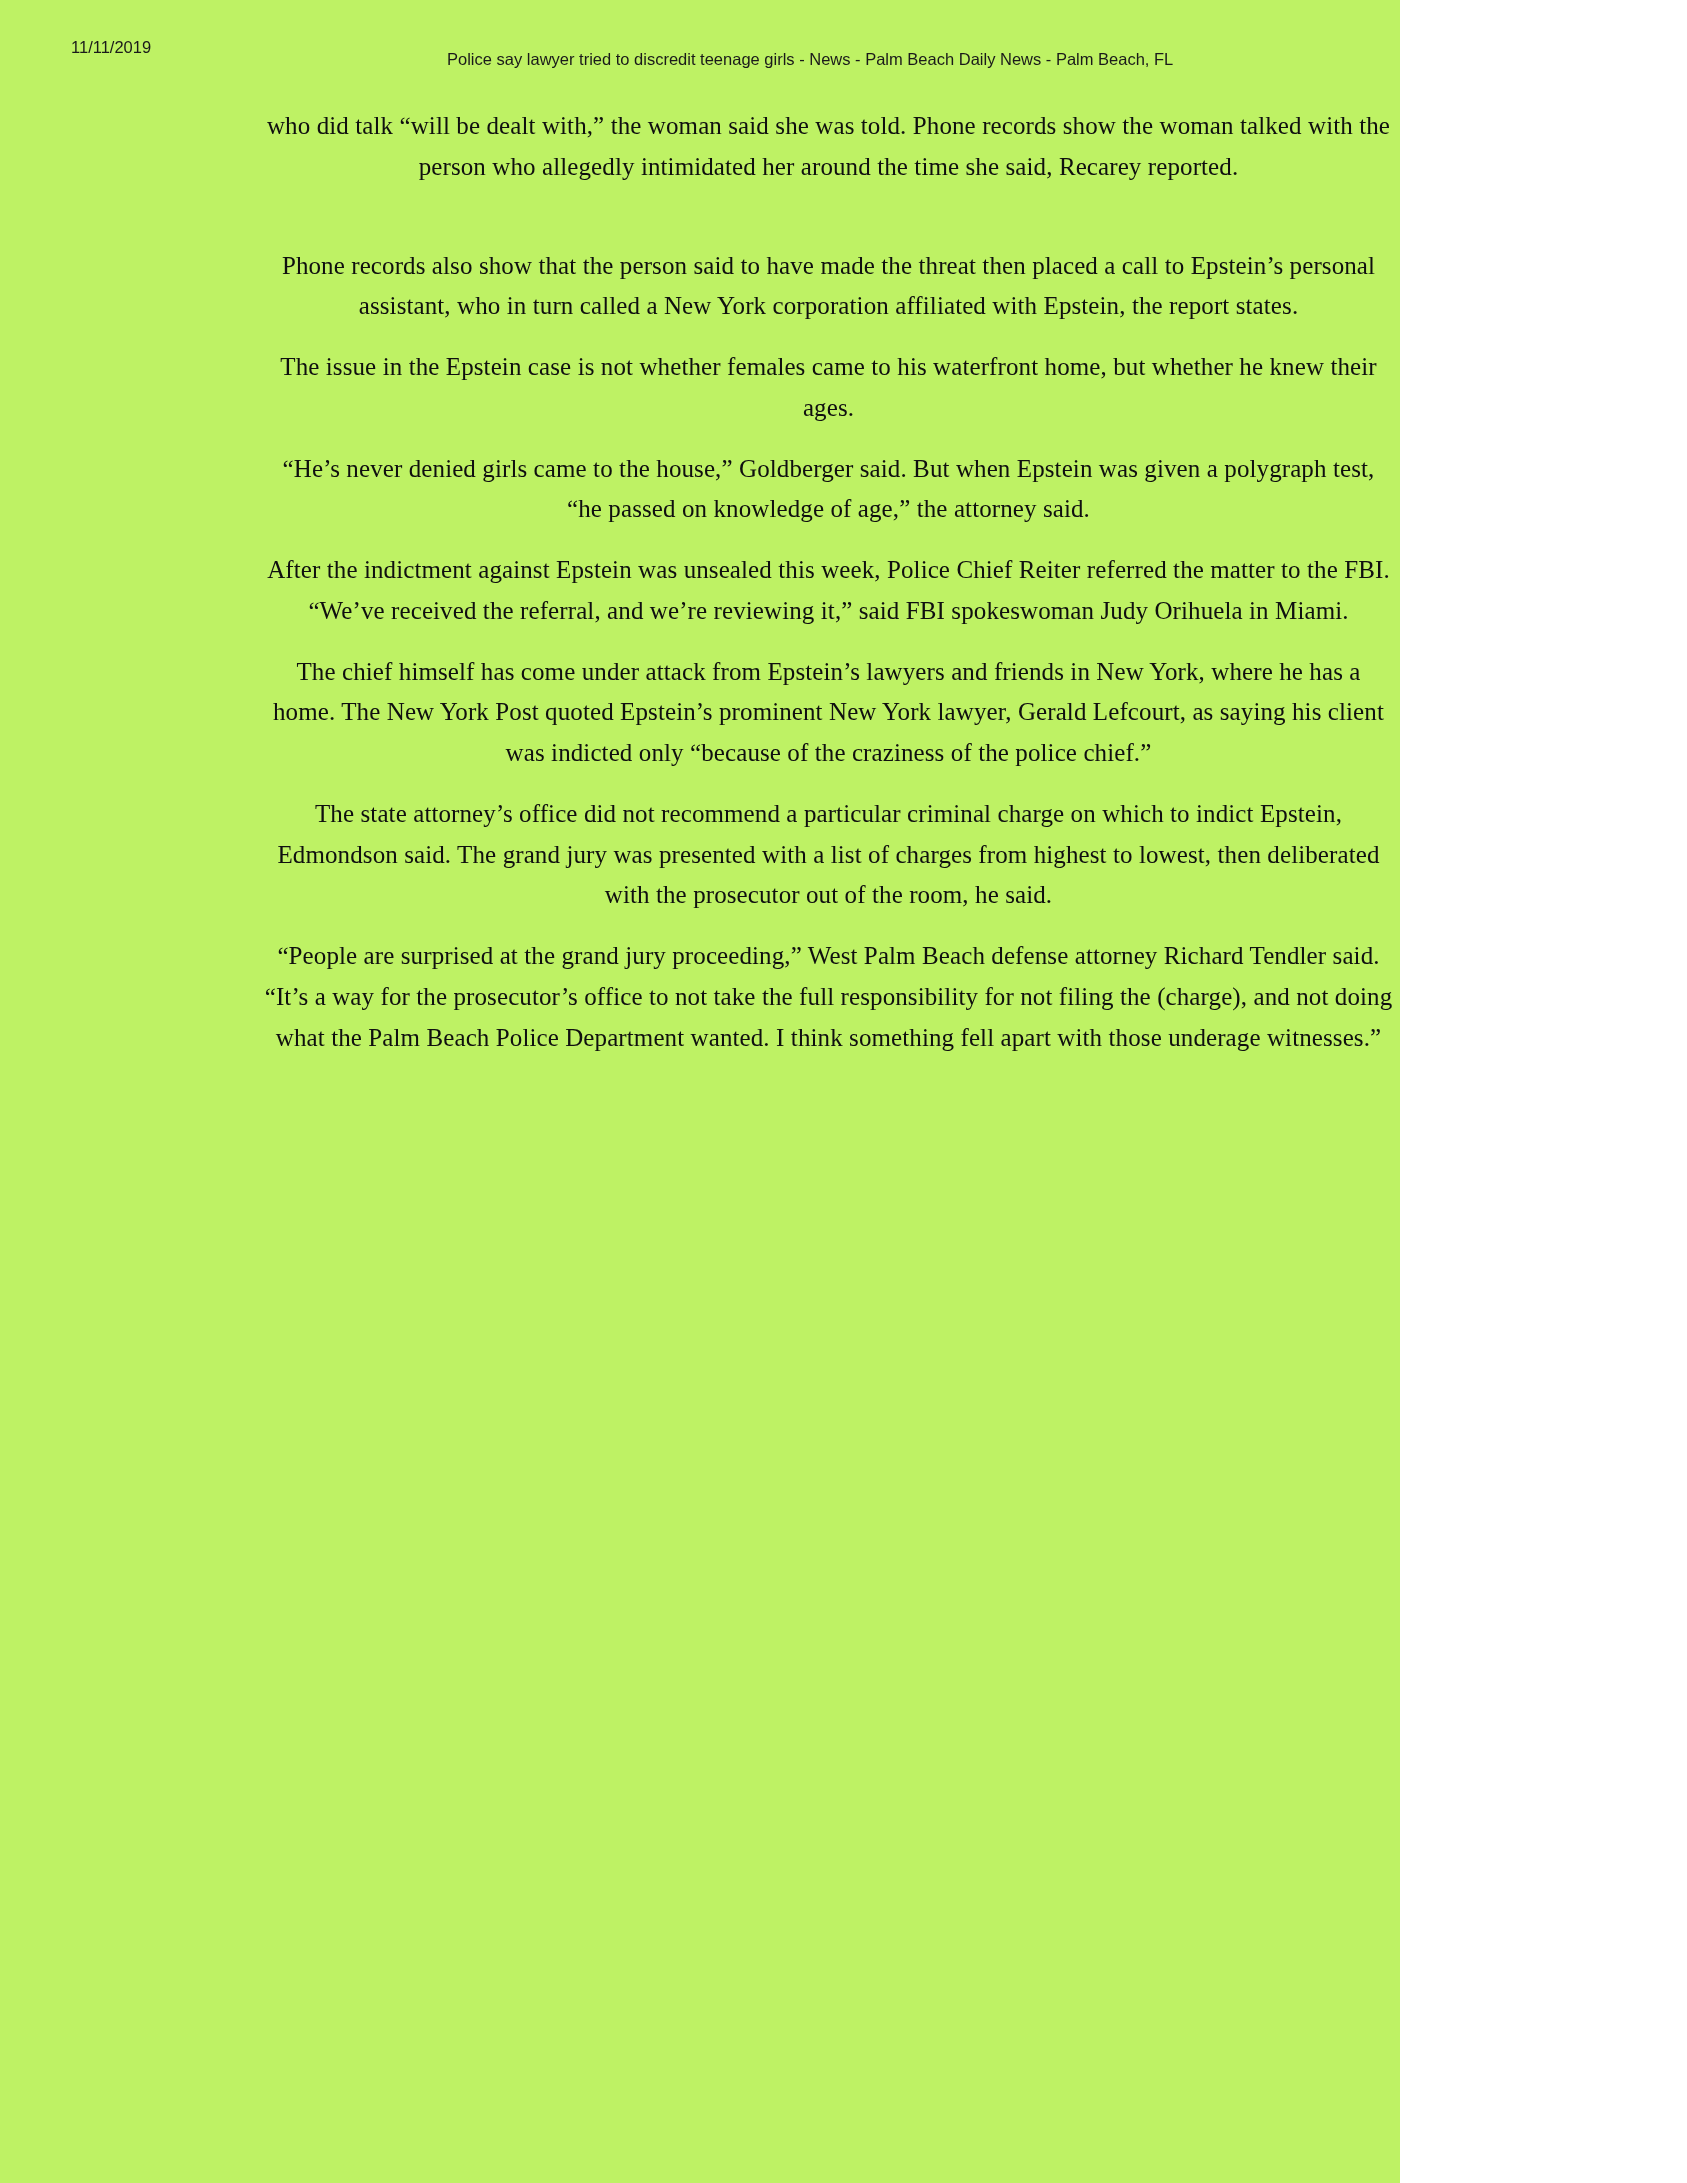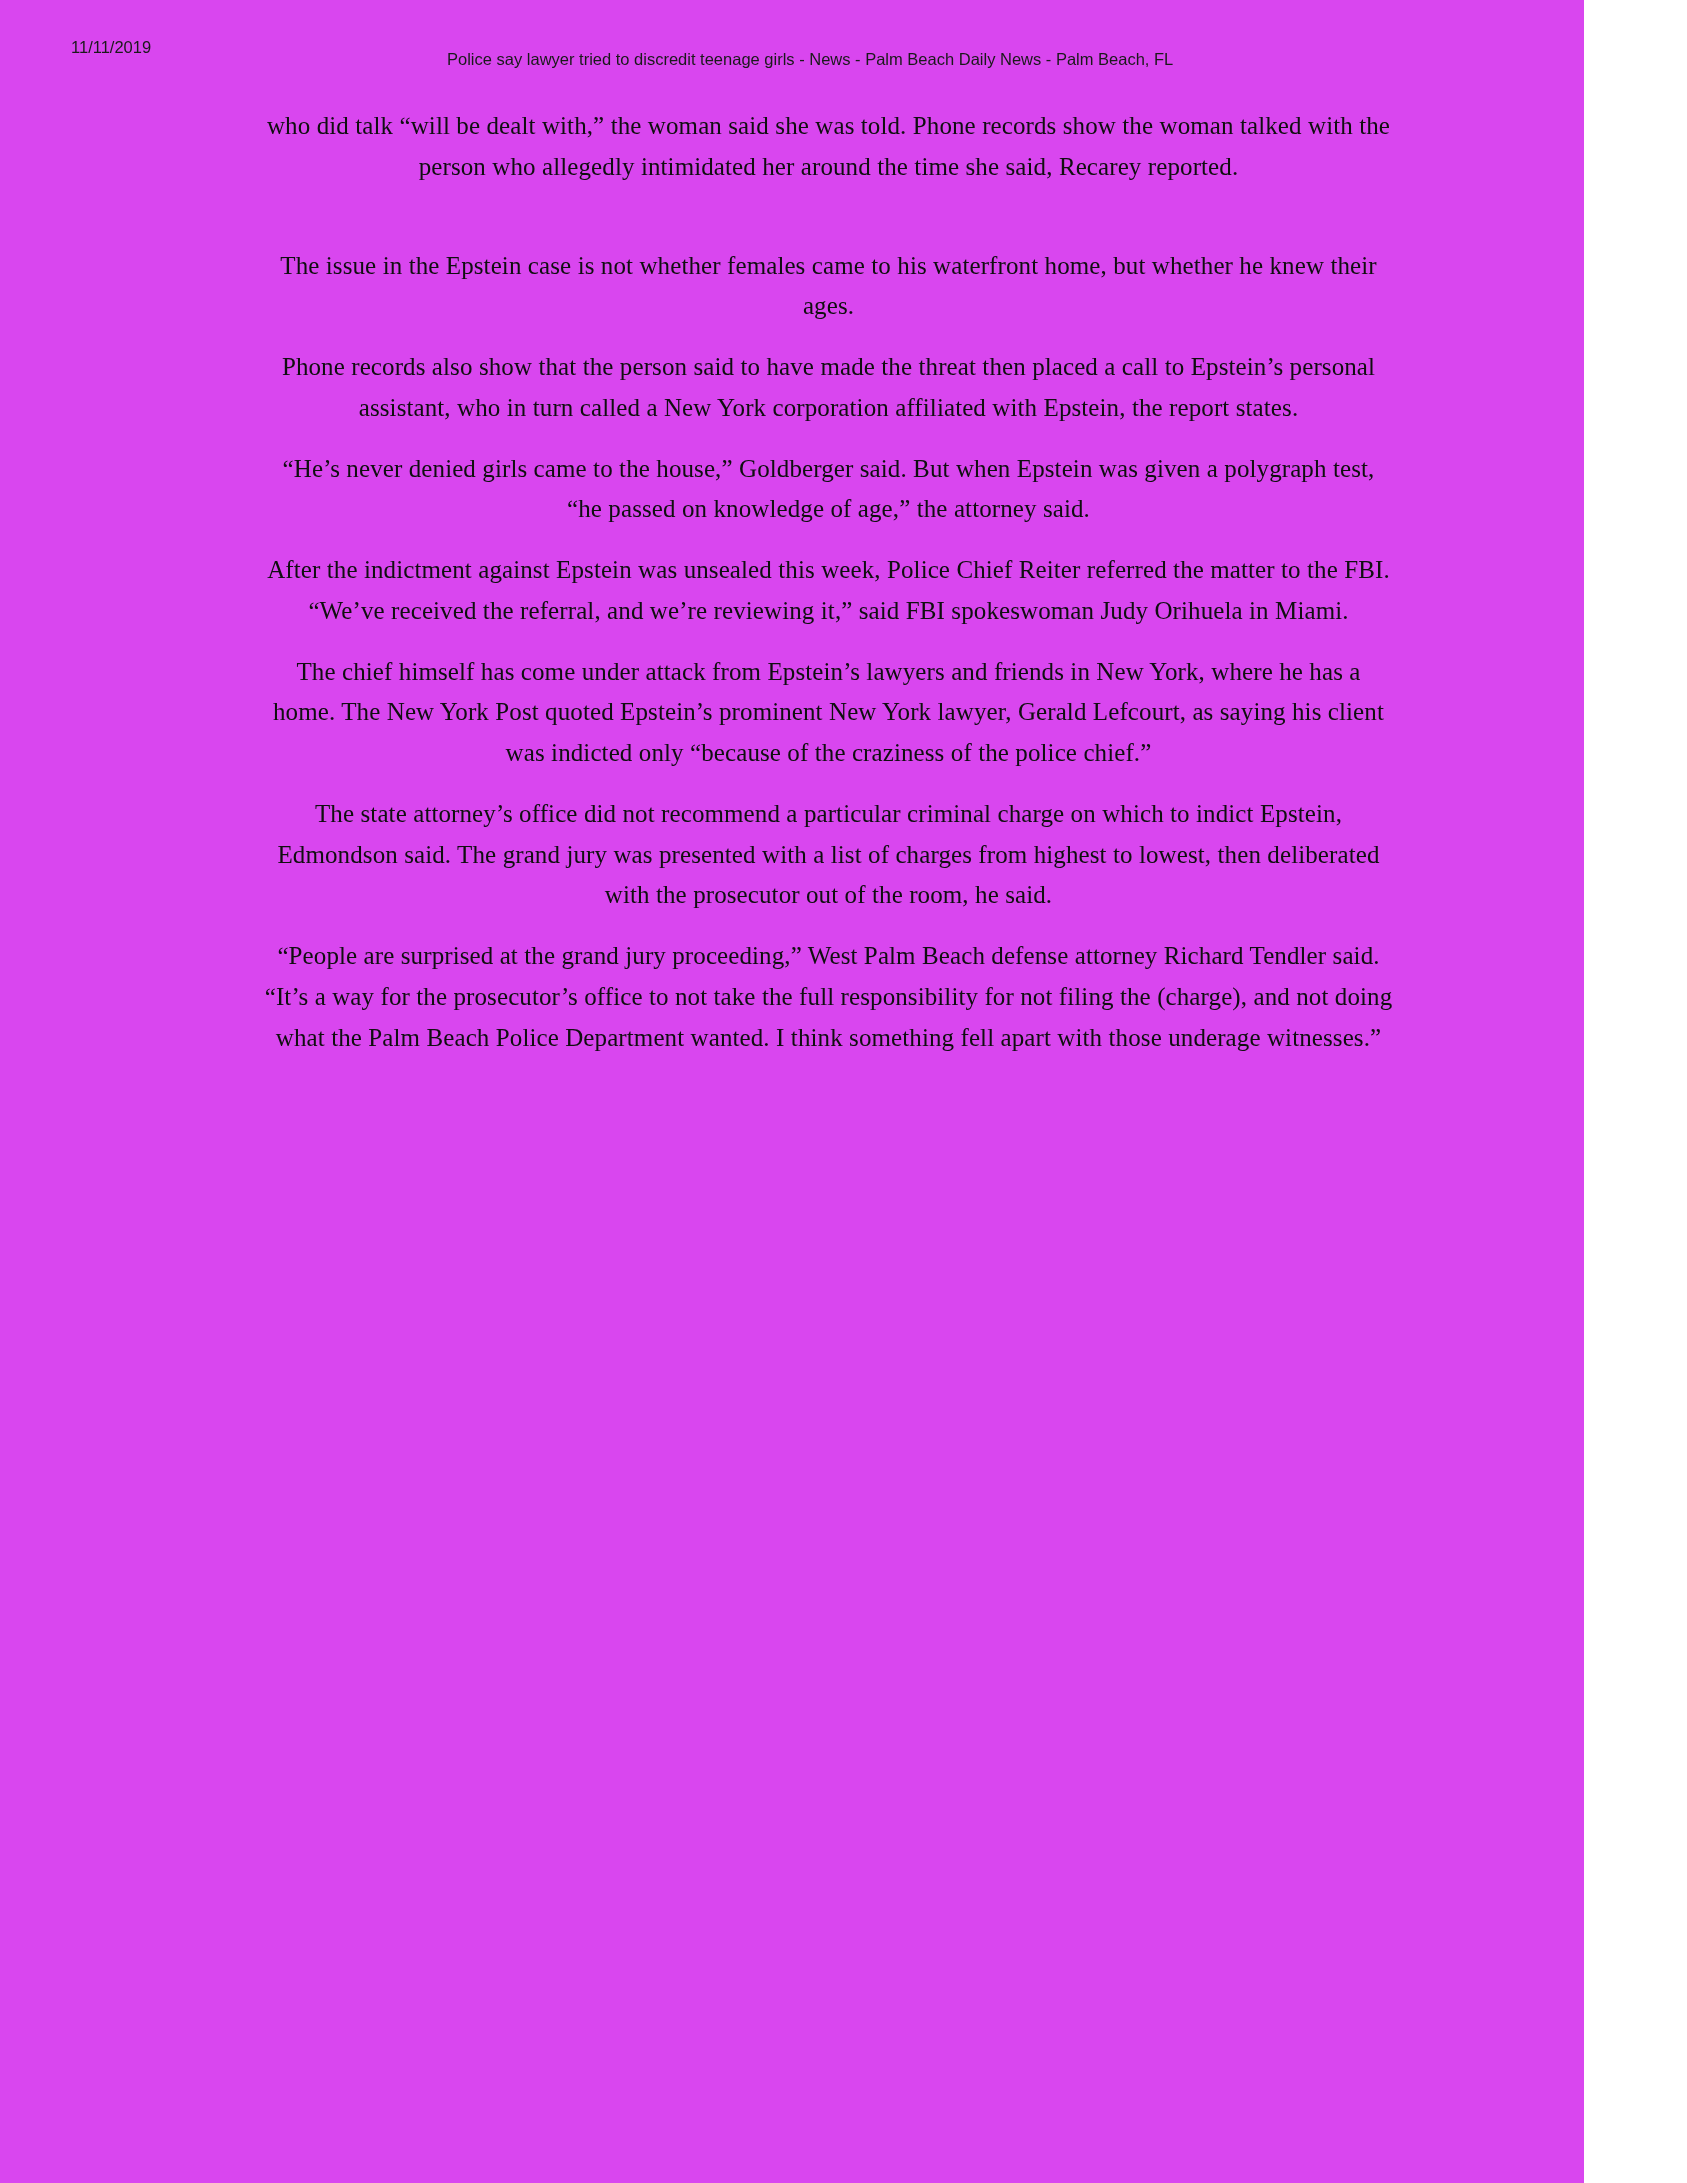--- a/index.html
+++ b/index.html
@@ -11,23 +11,23 @@
     width: 1687px;
     height: 2183px;
     font-family: "Liberation Serif", serif;
     color: #000000;
     position: relative;
     overflow: hidden;
   }
   .page {
     position: absolute;
     left: 0; top: 0;
-    width: 1584px;
+    width: 1400px;
     height: 2183px;
-    background: #d946ef;
+    background: #bef264;
   }
   
   .page-header {
     position: absolute;
     left: 0;
     top: 38px;
     width: 1687px;
     height: 26.5px;
     font-family: "Liberation Sans", sans-serif;
     font-size: 16.5px;
@@ -93,22 +93,22 @@
 
 <div class="page">
 
   <div class="page-header">
     <span class="header-date">11/11/2019</span>
     <span class="header-title">Police say lawyer tried to discredit teenage girls - News - Palm Beach Daily News - Palm Beach, FL</span>
   </div>
 
   <div class="article-body">
     <p class="para gap-large">who did talk “will be dealt with,” the woman said she was told. Phone records show the woman talked with the person who allegedly intimidated her around the time she said, Recarey reported.</p>
+    <p class="para">Phone records also show that the person said to have made the threat then placed a call to Epstein’s personal assistant, who in turn called a New York corporation affiliated with Epstein, the report states.</p>
     <p class="para">The issue in the Epstein case is not whether females came to his waterfront home, but whether he knew their ages.</p>
-    <p class="para">Phone records also show that the person said to have made the threat then placed a call to Epstein’s personal assistant, who in turn called a New York corporation affiliated with Epstein, the report states.</p>
     <p class="para">“He’s never denied girls came to the house,” Goldberger said. But when Epstein was given a polygraph test, “he passed on knowledge of age,” the attorney said.</p>
     <p class="para">After the indictment against Epstein was unsealed this week, Police Chief Reiter referred the matter to the FBI. “We’ve received the referral, and we’re reviewing it,” said FBI spokeswoman Judy Orihuela in Miami.</p>
     <p class="para">The chief himself has come under attack from Epstein’s lawyers and friends in New York, where he has a home. The New York Post quoted Epstein’s prominent New York lawyer, Gerald Lefcourt, as saying his client was indicted only “because of the craziness of the police chief.”</p>
     <p class="para">The state attorney’s office did not recommend a particular criminal charge on which to indict Epstein, Edmondson said. The grand jury was presented with a list of charges from highest to lowest, then deliberated with the prosecutor out of the room, he said.</p>
     <p class="para">“People are surprised at the grand jury proceeding,” West Palm Beach defense attorney Richard Tendler said. “It’s a way for the prosecutor’s office to not take the full responsibility for not filing the (charge), and not doing what the Palm Beach Police Department wanted. I think something fell apart with those underage witnesses.”</p>
   </div>
 
 
 </div>
 

